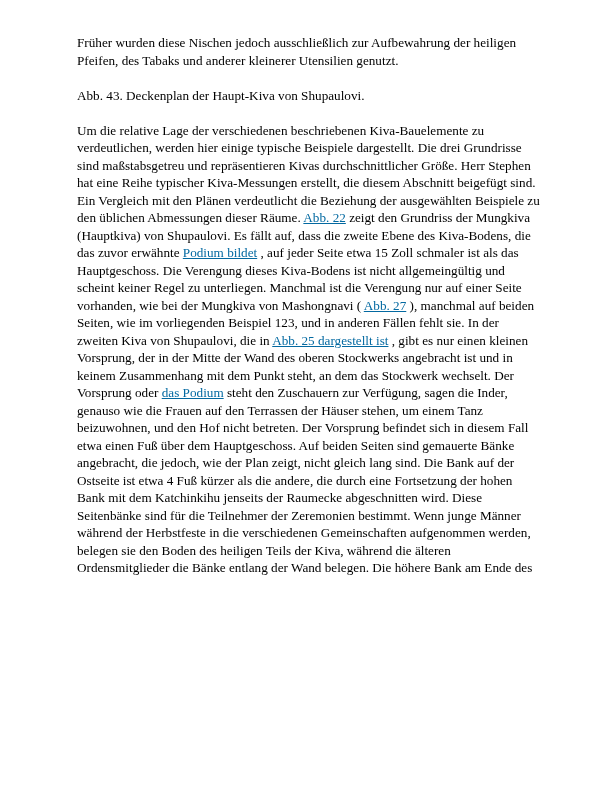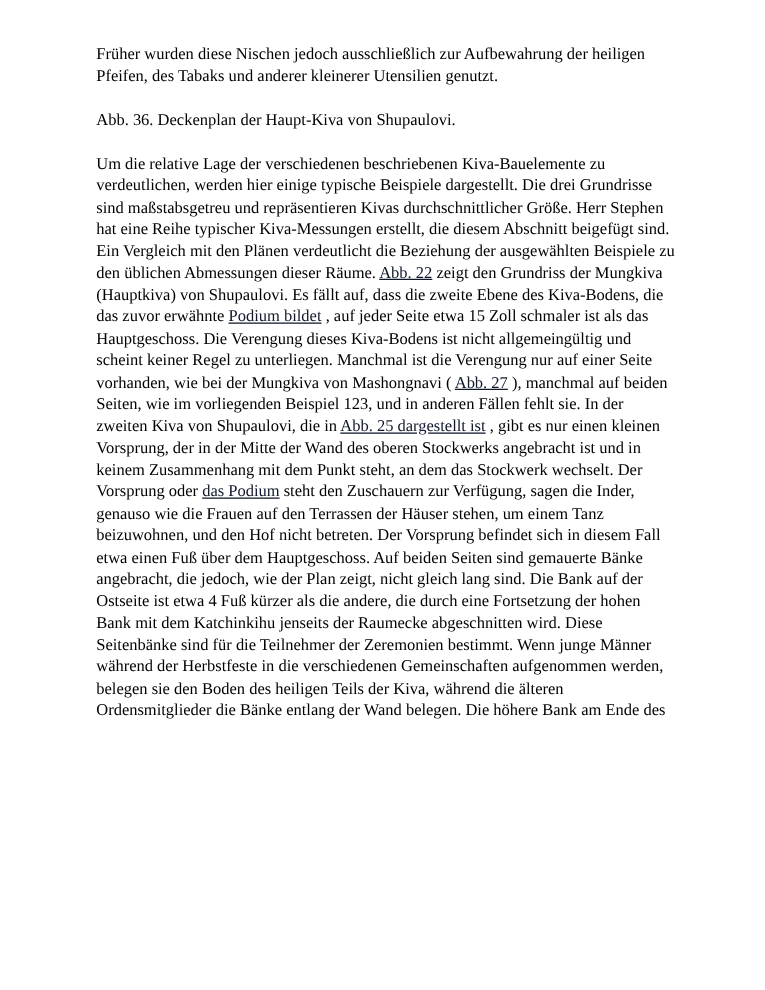--- a/index.html
+++ b/index.html
@@ -18,25 +18,25 @@
     font-size: 13.2px;
     line-height: 17.5px;
     padding: 34px 70px 0 77px;
     overflow: hidden;
   }
   .para {
     margin: 0 0 17.5px 0;
     text-align: left;
   }
   .doc-link {
-    color: #0f172a;
+    color: #0369a1;
     text-decoration: underline;
     cursor: pointer;
   }
 </style>
 </head>
 <body>
 
 <div class="page">
   <p class="para"><span>Früher wurden diese Nischen jedoch ausschließlich zur Aufbewahrung der heiligen Pfeifen, des Tabaks und anderer kleinerer Utensilien genutzt.</span></p>
-  <p class="para"><span>Abb. 36. Deckenplan der Haupt-Kiva von Shupaulovi.</span></p>
+  <p class="para"><span>Abb. 43. Deckenplan der Haupt-Kiva von Shupaulovi.</span></p>
   <p class="para"><span>Um die relative Lage der verschiedenen beschriebenen Kiva-Bauelemente zu verdeutlichen, werden hier einige typische Beispiele dargestellt. Die drei Grundrisse sind maßstabsgetreu und repräsentieren Kivas durchschnittlicher Größe. Herr Stephen hat eine Reihe typischer Kiva-Messungen erstellt, die diesem Abschnitt beigefügt sind. Ein Vergleich mit den Plänen verdeutlicht die Beziehung der ausgewählten Beispiele zu den üblichen Abmessungen dieser Räume. </span><a href="#" class="doc-link">Abb. 22</a><span> zeigt den Grundriss der Mungkiva (Hauptkiva) von Shupaulovi. Es fällt auf, dass die zweite Ebene des Kiva-Bodens, die das zuvor erwähnte </span><a href="#" class="doc-link">Podium bildet</a><span> , auf jeder Seite etwa 15 Zoll schmaler ist als das Hauptgeschoss. Die Verengung dieses Kiva-Bodens ist nicht allgemeingültig und scheint keiner Regel zu unterliegen. Manchmal ist die Verengung nur auf einer Seite vorhanden, wie bei der Mungkiva von Mashongnavi ( </span><a href="#" class="doc-link">Abb. 27</a><span> ), manchmal auf beiden Seiten, wie im vorliegenden Beispiel 123, und in anderen Fällen fehlt sie. In der zweiten Kiva von Shupaulovi, die in </span><a href="#" class="doc-link">Abb. 25 dargestellt ist</a><span> , gibt es nur einen kleinen Vorsprung, der in der Mitte der Wand des oberen Stockwerks angebracht ist und in keinem Zusammenhang mit dem Punkt steht, an dem das Stockwerk wechselt. Der Vorsprung oder </span><a href="#" class="doc-link">das Podium</a><span> steht den Zuschauern zur Verfügung, sagen die Inder, genauso wie die Frauen auf den Terrassen der Häuser stehen, um einem Tanz beizuwohnen, und den Hof nicht betreten. Der Vorsprung befindet sich in diesem Fall etwa einen Fuß über dem Hauptgeschoss. Auf beiden Seiten sind gemauerte Bänke angebracht, die jedoch, wie der Plan zeigt, nicht gleich lang sind. Die Bank auf der Ostseite ist etwa 4 Fuß kürzer als die andere, die durch eine Fortsetzung der hohen Bank mit dem Katchinkihu jenseits der Raumecke abgeschnitten wird. Diese Seitenbänke sind für die Teilnehmer der Zeremonien bestimmt. Wenn junge Männer während der Herbstfeste in die verschiedenen Gemeinschaften aufgenommen werden, belegen sie den Boden des heiligen Teils der Kiva, während die älteren Ordensmitglieder die Bänke entlang der Wand belegen. Die höhere Bank am Ende des</span></p>
 </div>
 
 </body></html>

